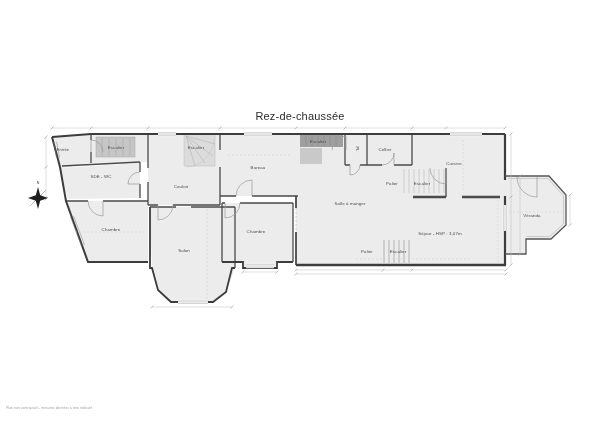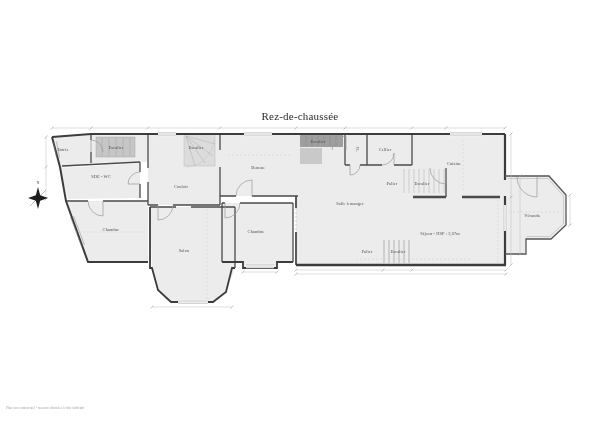--- a/index.html
+++ b/index.html
@@ -1,17 +1,17 @@
 <!DOCTYPE html>
 <html><head>
 <meta charset="utf-8">
 <style>
   html,body{margin:0;padding:0;background:#fff;}
   .canvas{position:relative;width:600px;height:424px;background:#ffffff;overflow:hidden;
-          font-family:Liberation Serif, serif;}
+          font-family:Liberation Sans, sans-serif;}
   .plan-title{position:absolute;left:300px;top:110px;transform:translateX(-50%);
               font-size:11px;color:#2b2b2b;letter-spacing:.2px;white-space:nowrap;}
   .room-label{position:absolute;transform:translate(-50%,-50%);font-size:4.4px;
               color:#4c4c4c;white-space:nowrap;letter-spacing:.1px;}
   .room-label.sm{font-size:4px;}
   .room-label.rot{transform:translate(-50%,-50%) rotate(90deg);}
   .compass-n{position:absolute;left:38px;top:183px;transform:translate(-50%,-50%);
              font-size:3.6px;color:#333;}
   .fine-print{position:absolute;left:6px;top:406px;font-size:3.2px;color:#9a9a9a;
               letter-spacing:.15px;white-space:nowrap;}

